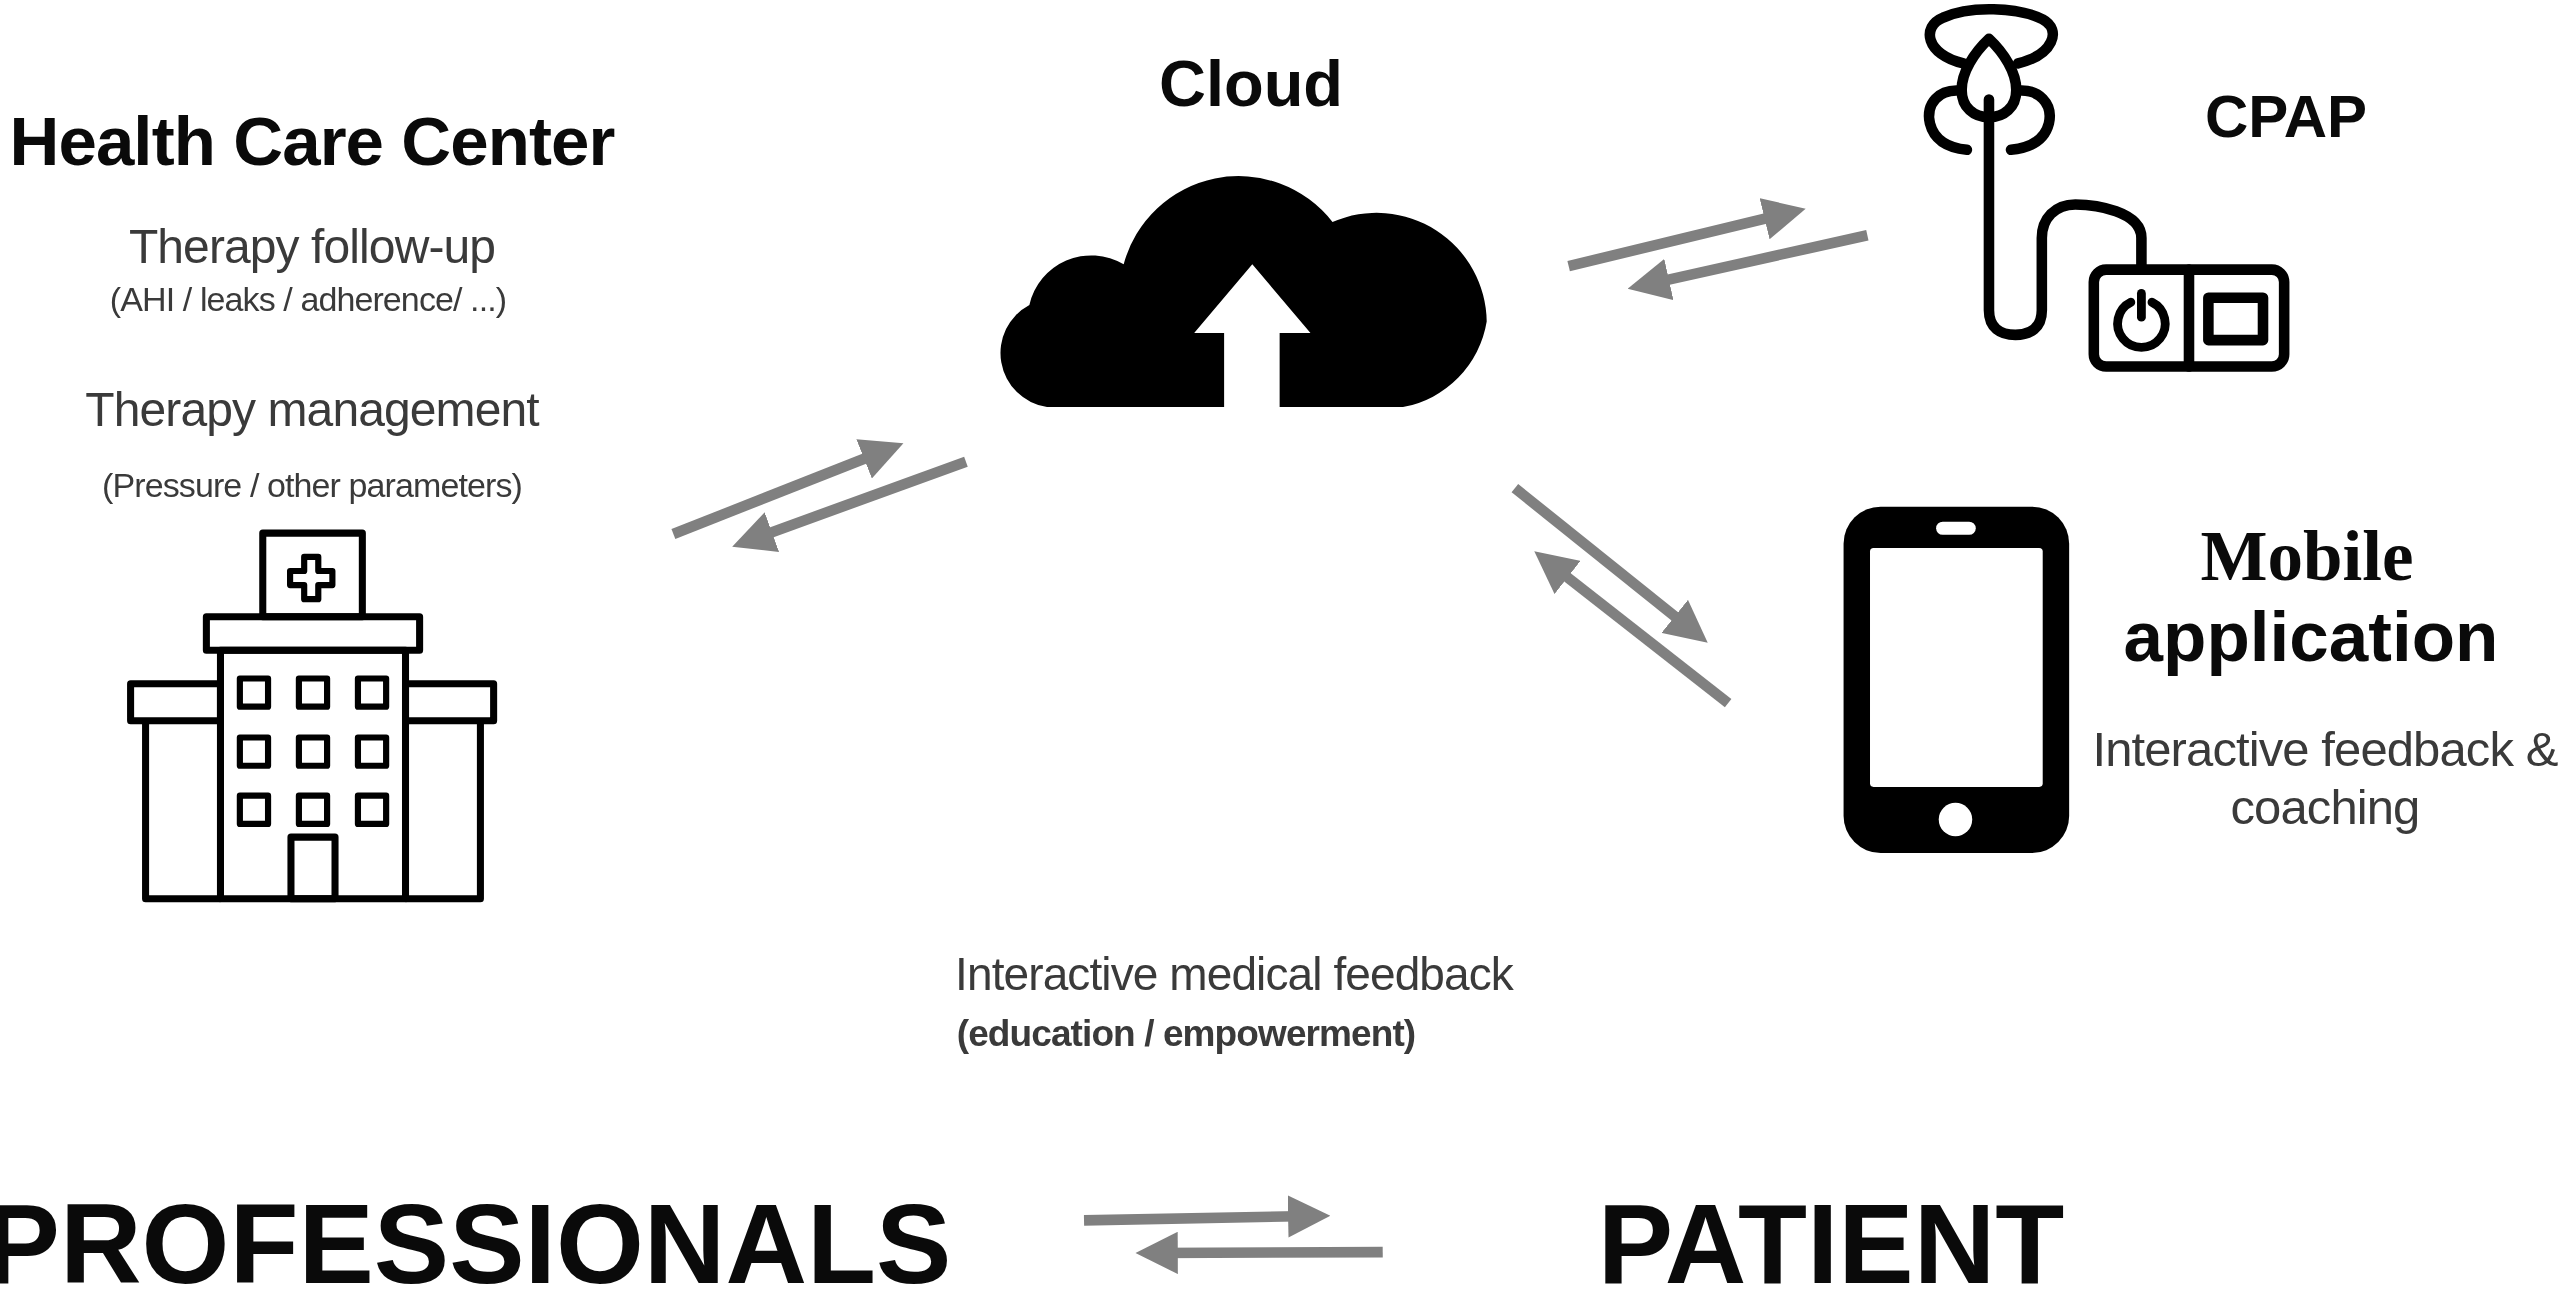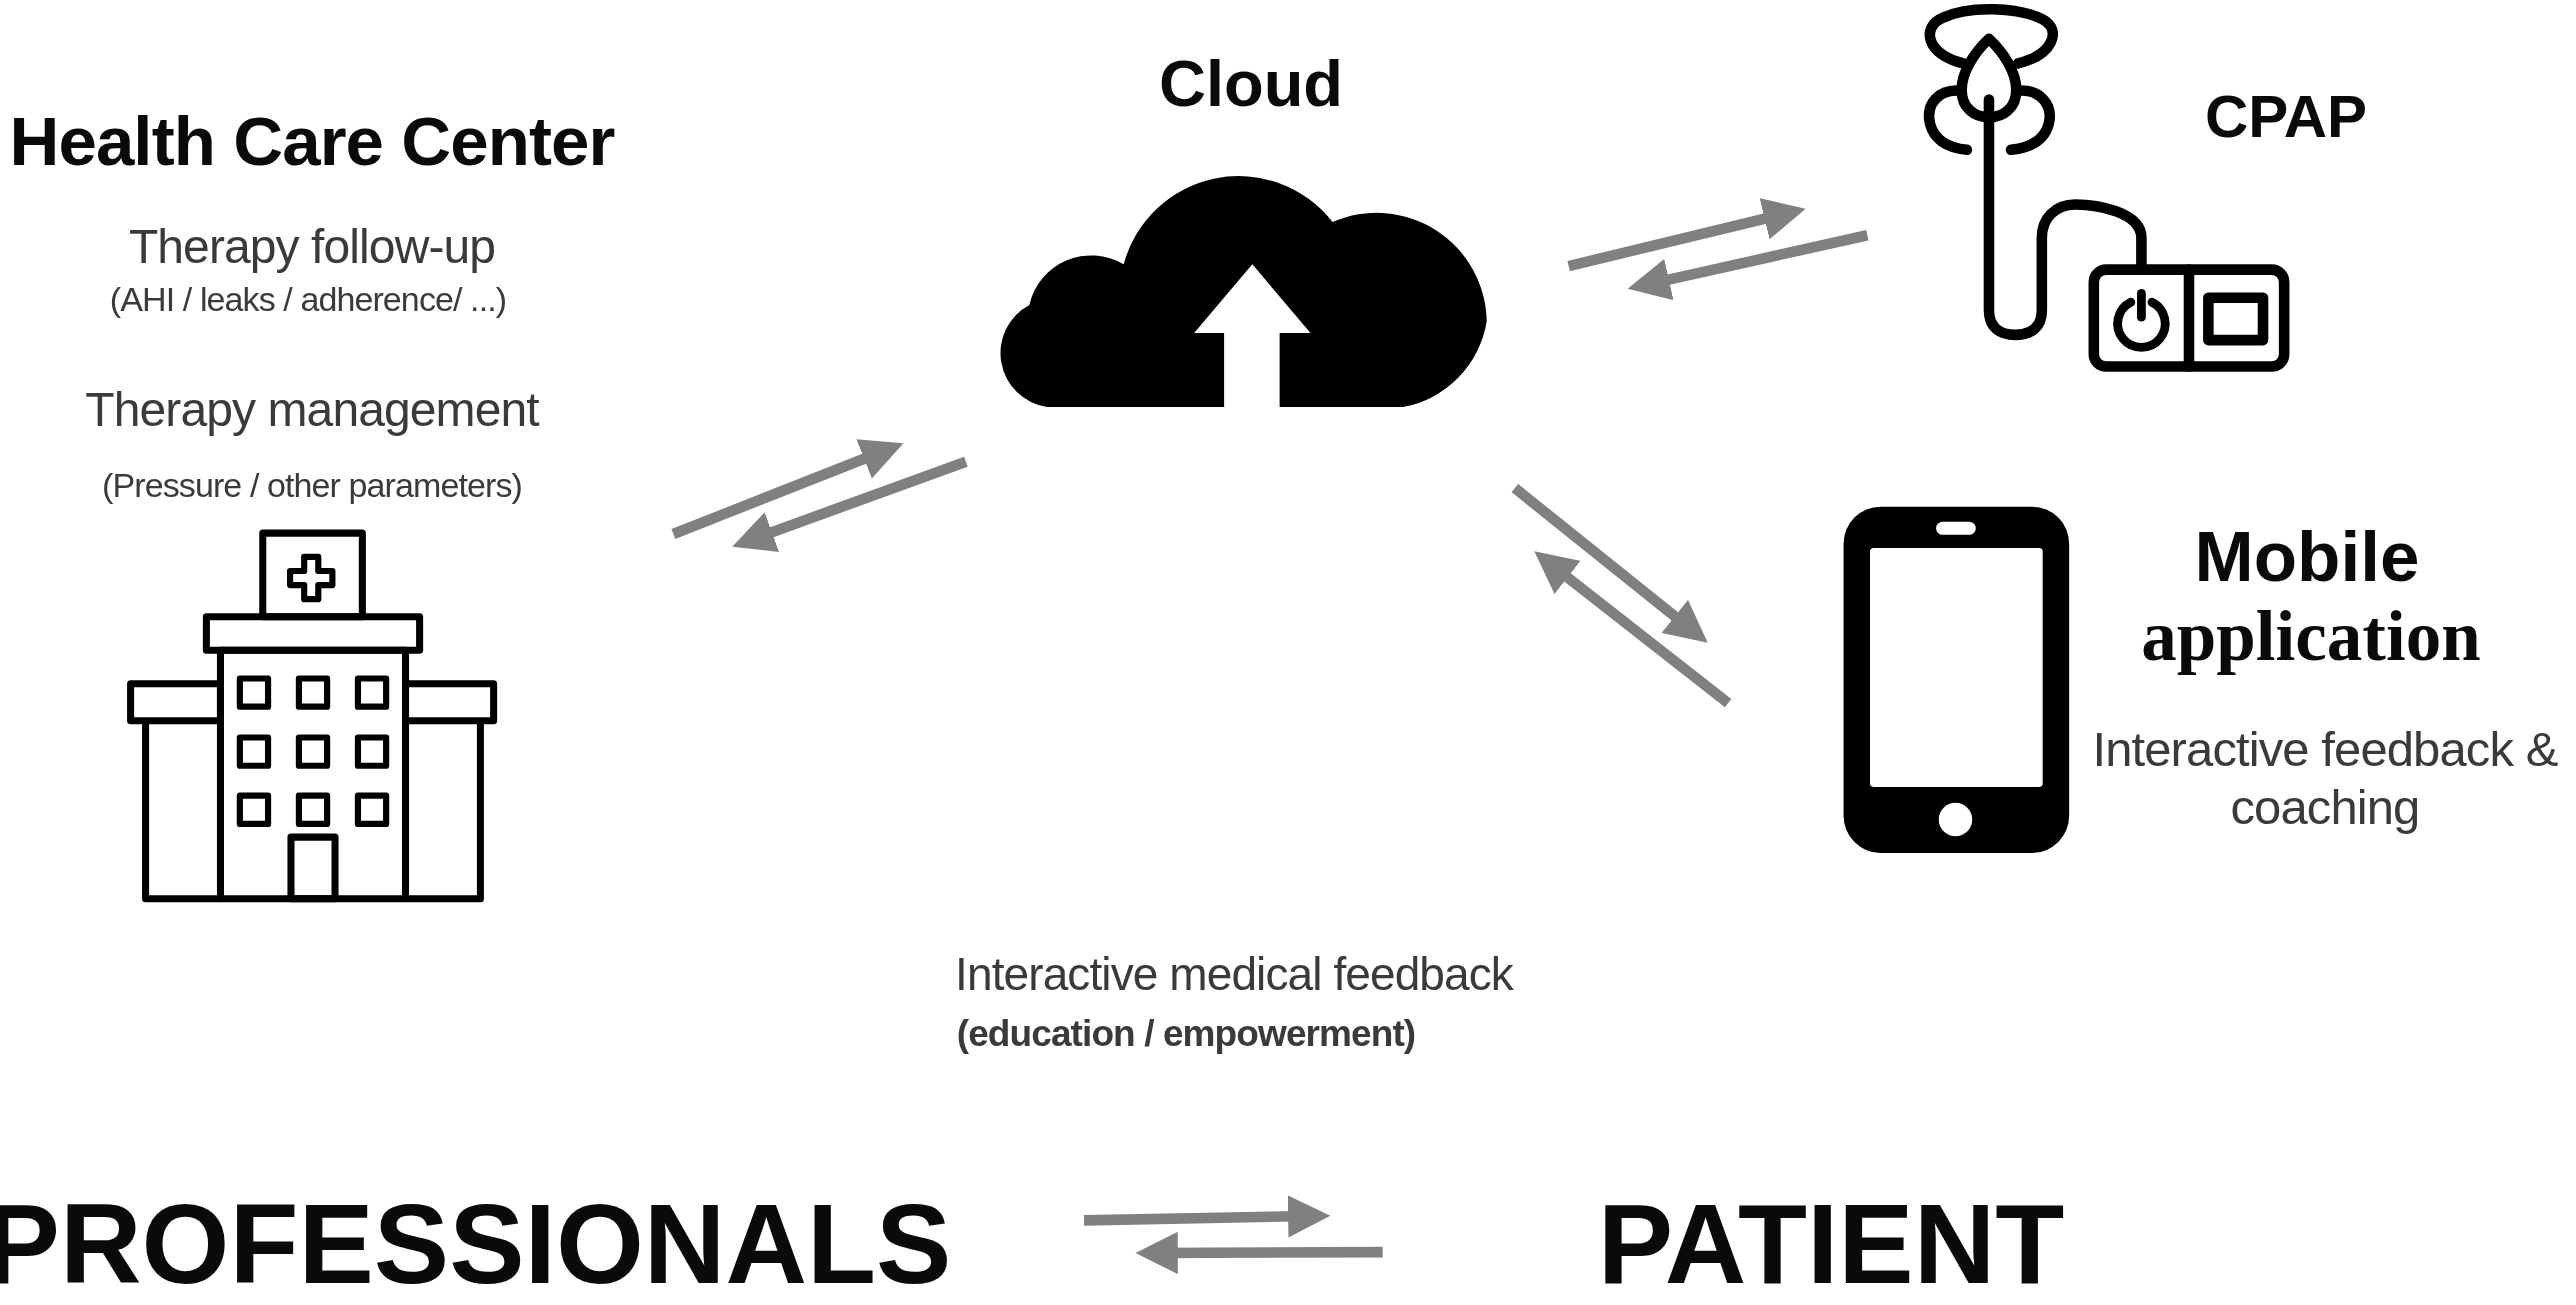--- a/index.html
+++ b/index.html
@@ -8,22 +8,22 @@
   .ctr { position: absolute; transform: translateX(-50%); white-space: nowrap; text-align: center; }
   .bold { font-weight: 700; color: #0a0a0a; }
   .light { font-weight: 400; color: #3a3a3a; }
   #hcc-title { left: 312px; top: 102px; font-size: 69px; letter-spacing: -0.9px; }
   #hcc-follow { left: 312px; top: 219px; font-size: 48px; letter-spacing: -0.9px; }
   #hcc-follow-sub { left: 308px; top: 280px; font-size: 34px; letter-spacing: -0.9px; }
   #hcc-mgmt { left: 312px; top: 382px; font-size: 48px; letter-spacing: -0.9px; }
   #hcc-mgmt-sub { left: 312px; top: 446px; font-size: 34px; letter-spacing: -0.9px; margin-top: 20px; }
   #cloud-title { left: 1251px; top: 46px; font-size: 65px; }
   #cpap-title { left: 2286px; top: 82px; font-size: 60px; }
-  #mobile-title-1 { left: 2307px; top: 516px; font-size: 71px; }
-  #mobile-title-2 { left: 2311px; top: 596px; font-size: 71px; font-family: Liberation Serif, serif; }
+  #mobile-title-1 { left: 2307px; top: 516px; font-size: 71px; font-family: Liberation Serif, serif; }
+  #mobile-title-2 { left: 2311px; top: 596px; font-size: 71px; }
   #mobile-desc-1 { left: 2325px; top: 721px; font-size: 49px; letter-spacing: -0.9px; }
   #mobile-desc-2 { left: 2325px; top: 779px; font-size: 49px; letter-spacing: -0.9px; }
   #feedback-1 { left: 1234px; top: 947px; font-size: 46px; letter-spacing: -0.9px; }
   #feedback-2 { left: 1186px; top: 1013px; font-size: 37px; letter-spacing: -0.9px; font-weight: bold; }
   #professionals { left: 468px; top: 1179px; font-size: 113px; }
   #patient { left: 1831px; top: 1179px; font-size: 113px; }
   svg.layer { position: absolute; left: 0; top: 0; }
 </style>
 </head>
 <body>

